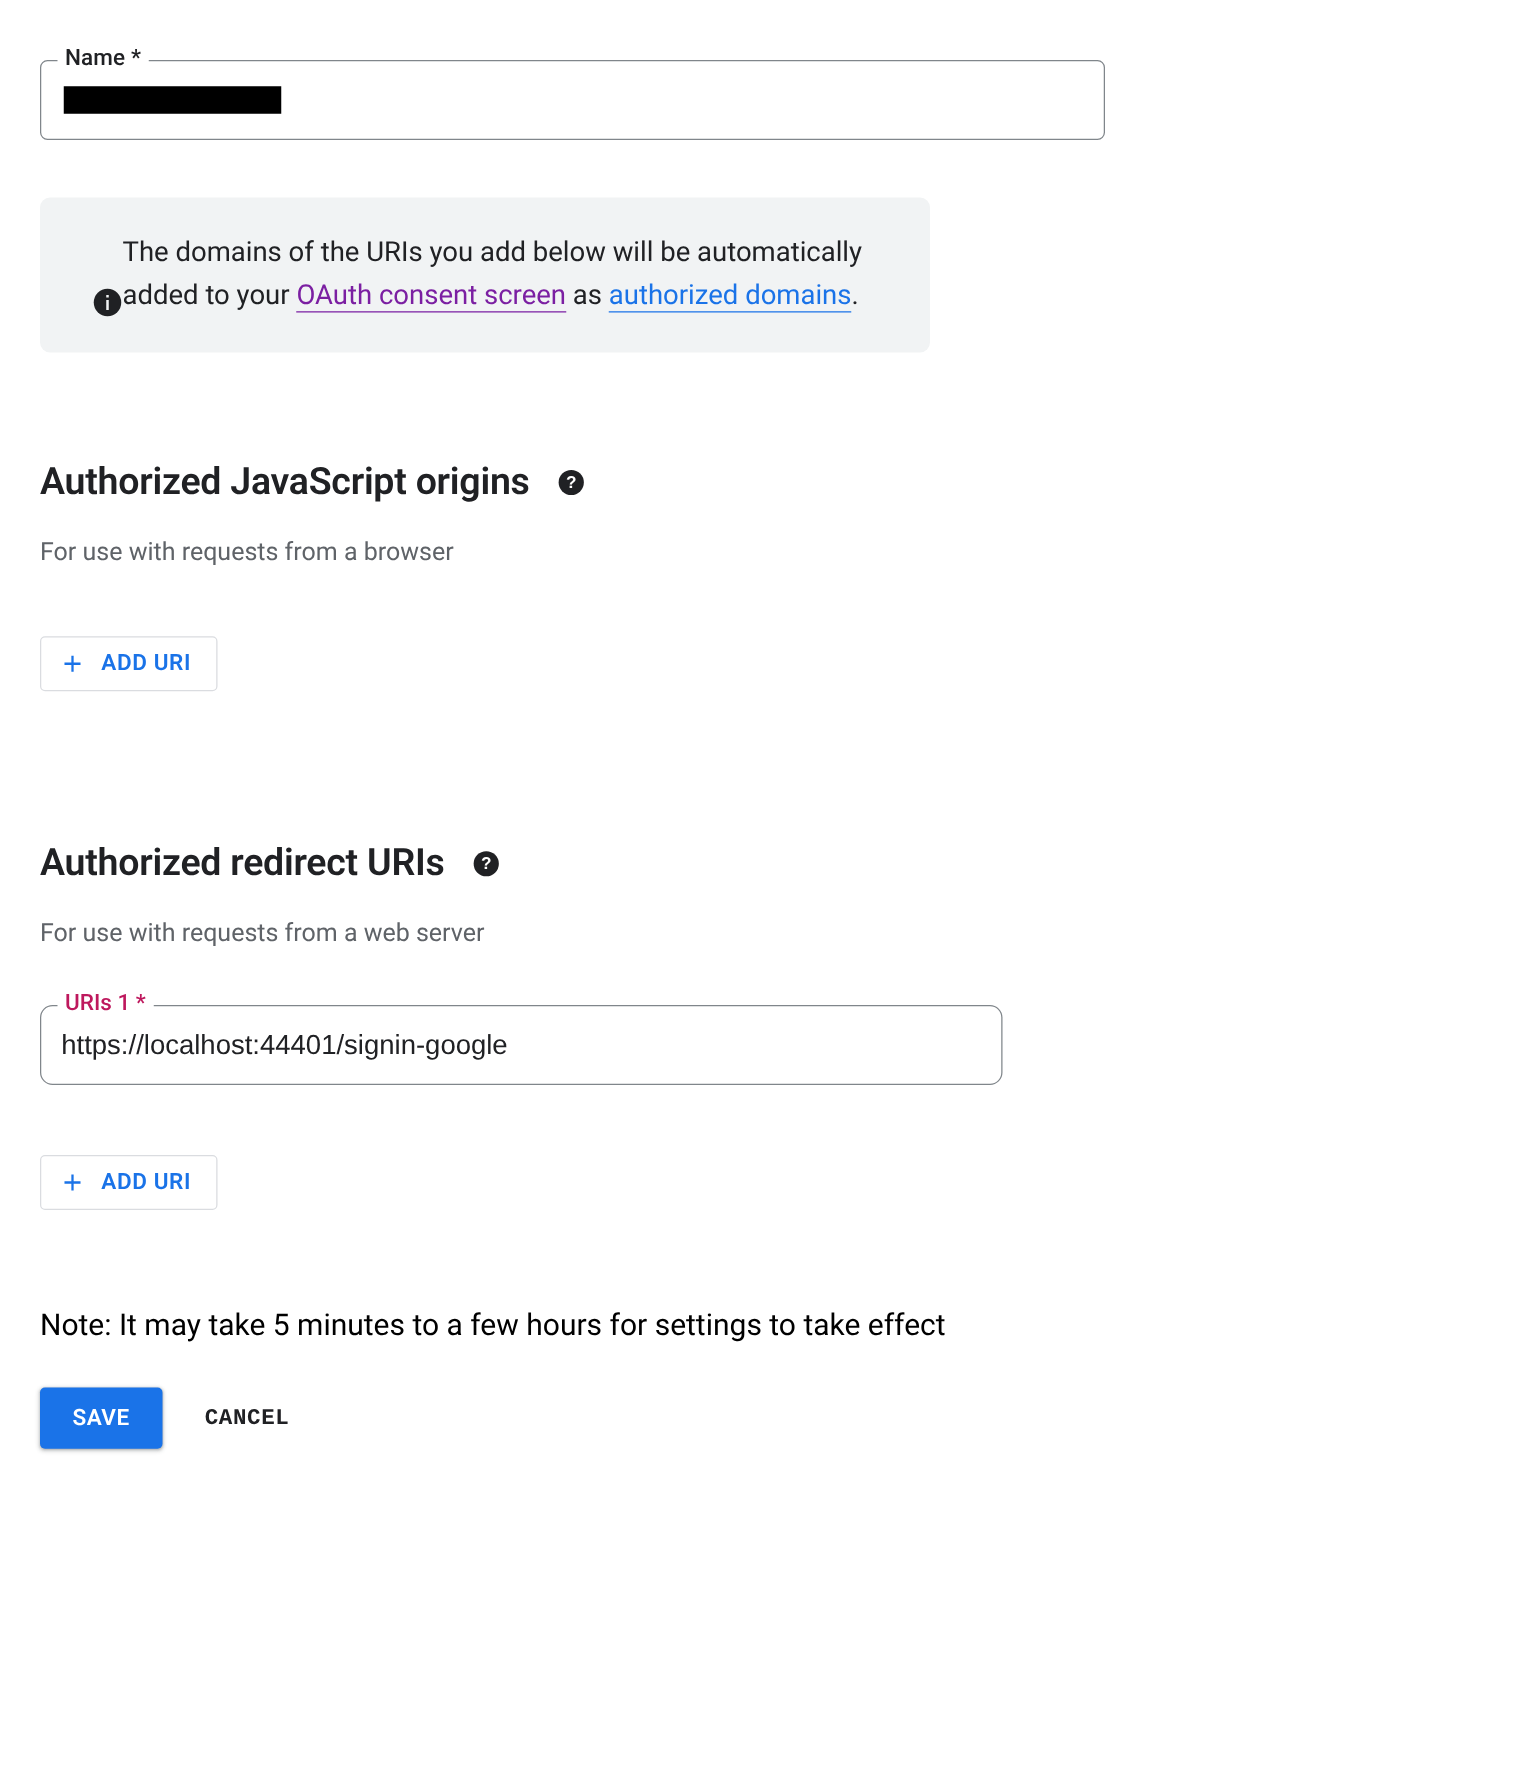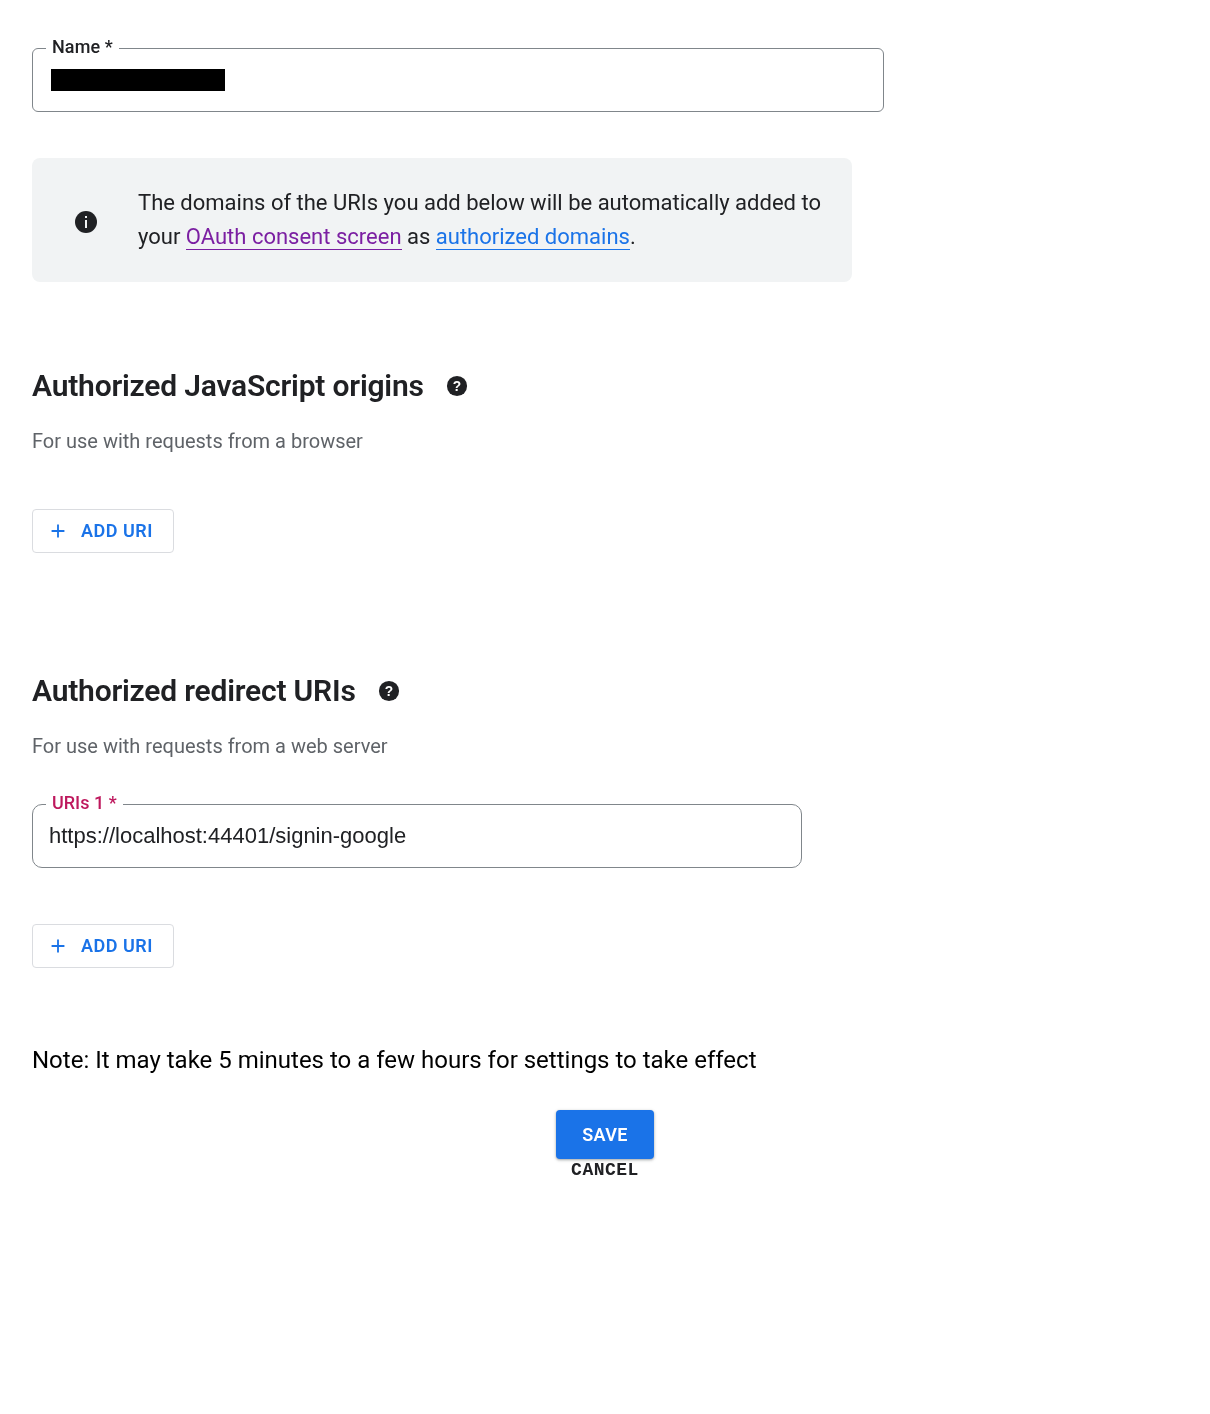--- a/index.html
+++ b/index.html
@@ -56,28 +56,27 @@
     width: 852px;
     color: #5f6368;
     font-size: 20px;
     line-height: 30px;
     margin-top: 14px;
     padding-left: 16px;
   }
 
   
   .info-banner {
-    width: 820px;
+    width: 712px;
     background: #f1f3f4;
     border-radius: 8px;
     display: flex;
-    align-items: center;
+    align-items: flex-end;
     padding: 28px 28px 28px 42px;
     margin-top: 46px;
-    column-gap: 40px;
   }
   .info-icon {
     flex: 0 0 auto;
     width: 24px;
     height: 24px;
     margin-top: 4px;
   }
   .info-text {
     font-size: 22px;
     line-height: 34px;
@@ -168,21 +167,20 @@
     font-size: 24px;
     margin-top: 78px;
     color: #000000;
   }
 
   .button-row {
     display: flex;
     align-items: center;
     column-gap: 28px;
     margin-top: 36px;
-    flex-direction: column;
   }
   .btn-save {
     background: #1a73e8;
     color: #fff;
     border: none;
     border-radius: 4px;
     padding: 14px 26px;
     font-size: 18px;
     font-weight: 600;
     letter-spacing: .4px;

